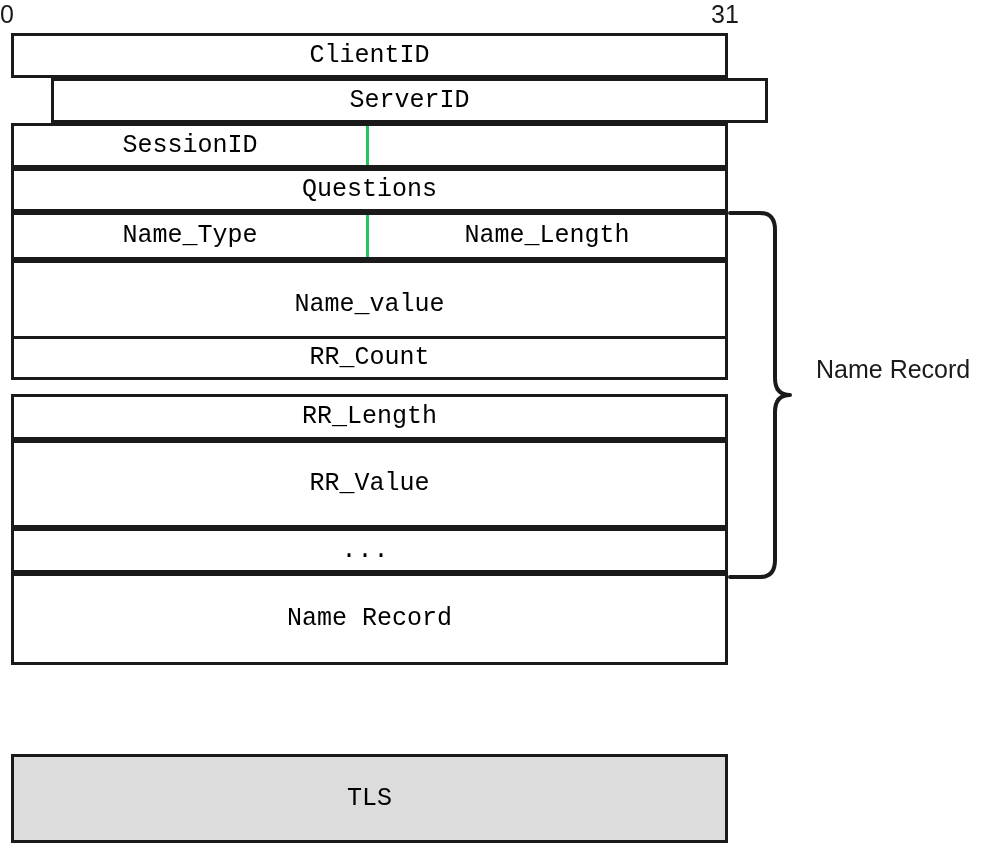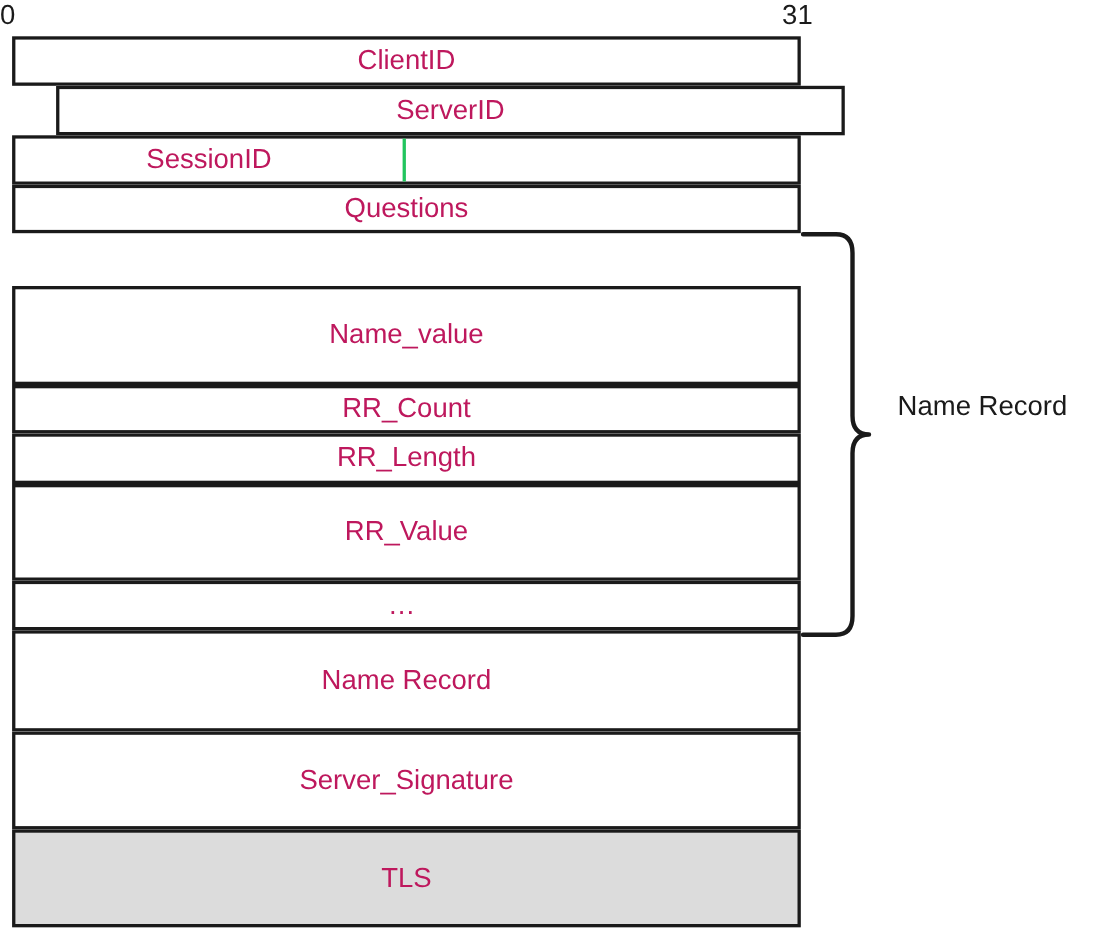--- a/index.html
+++ b/index.html
@@ -54,22 +54,23 @@
 
   .cell {
     flex: 1 1 0;
     height: 100%;
     display: flex;
     align-items: center;
     justify-content: center;
     box-sizing: border-box;
     font-size: 25px;
     line-height: 1.1;
-    color: #be185d;
+    color: #000000;
     white-space: nowrap;
+    font-family: Liberation Mono, monospace;
   }
   .cell.split-left  { flex: 0 0 355px; border-right: 3px solid #22c55e; }
   .cell.split-right { flex: 1 1 0; }
   .cell.dots {
     font-size: 25px;
     letter-spacing: 1px;
     padding-right: 8px;
   }
 
   
@@ -105,40 +106,41 @@
       </div>
       <div class="row" style="top: 45px; height: 45px; margin-left: 40px;">
         <div class="cell">ServerID</div>
       </div>
       <div class="row" style="top: 90px; height: 45px;">
         <div class="cell split-left">SessionID</div>
       </div>
       <div class="row" style="top: 135px; height: 44px;">
         <div class="cell">Questions</div>
       </div>
+      <div class="row" style="top: 179px; height: 48px;">
+        <div class="cell split-left">Name_Type</div>
+        <div class="cell split-right">Name_Length</div>
+      </div>
       <div class="row" style="top: 227px; height: 90px; align-items: center;">
         <div class="cell">Name_value</div>
       </div>
-      <div class="row" style="top: 317px; height: 44px;">
+      <div class="row" style="top: 303px; height: 44px;">
         <div class="cell">RR_Count</div>
       </div>
       <div class="row" style="top: 361px; height: 46px;">
         <div class="cell split-right">RR_Length</div>
       </div>
       <div class="row" style="top: 407px; height: 88px;">
         <div class="cell">RR_Value</div>
       </div>
       <div class="row" style="top: 495px; height: 45px;">
         <div class="cell dots">...</div>
       </div>
       <div class="row" style="top: 540px; height: 92px;">
         <div class="cell">Name Record</div>
-      </div>
-      <div class="row" style="top: 632px; height: 89px;">
-        <div class="cell">Server_Signature</div>
       </div>
       <div class="row shaded" style="top: 721px; height: 89px;">
         <div class="cell">TLS</div>
       </div>
     </div>
 
   <div id="brace-group">
     <svg width="80" height="370" viewBox="0 0 80 370" fill="none">
       <path d="M 2 3
                L 32 3

